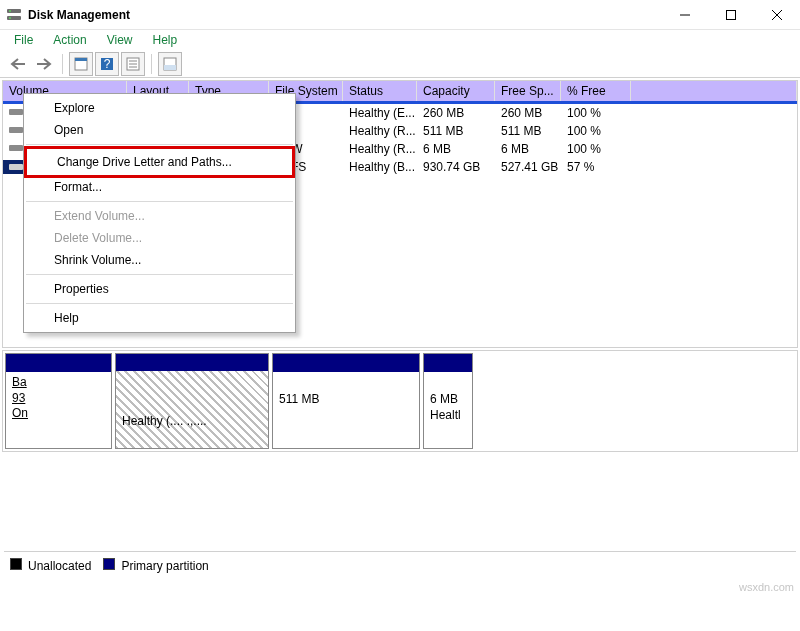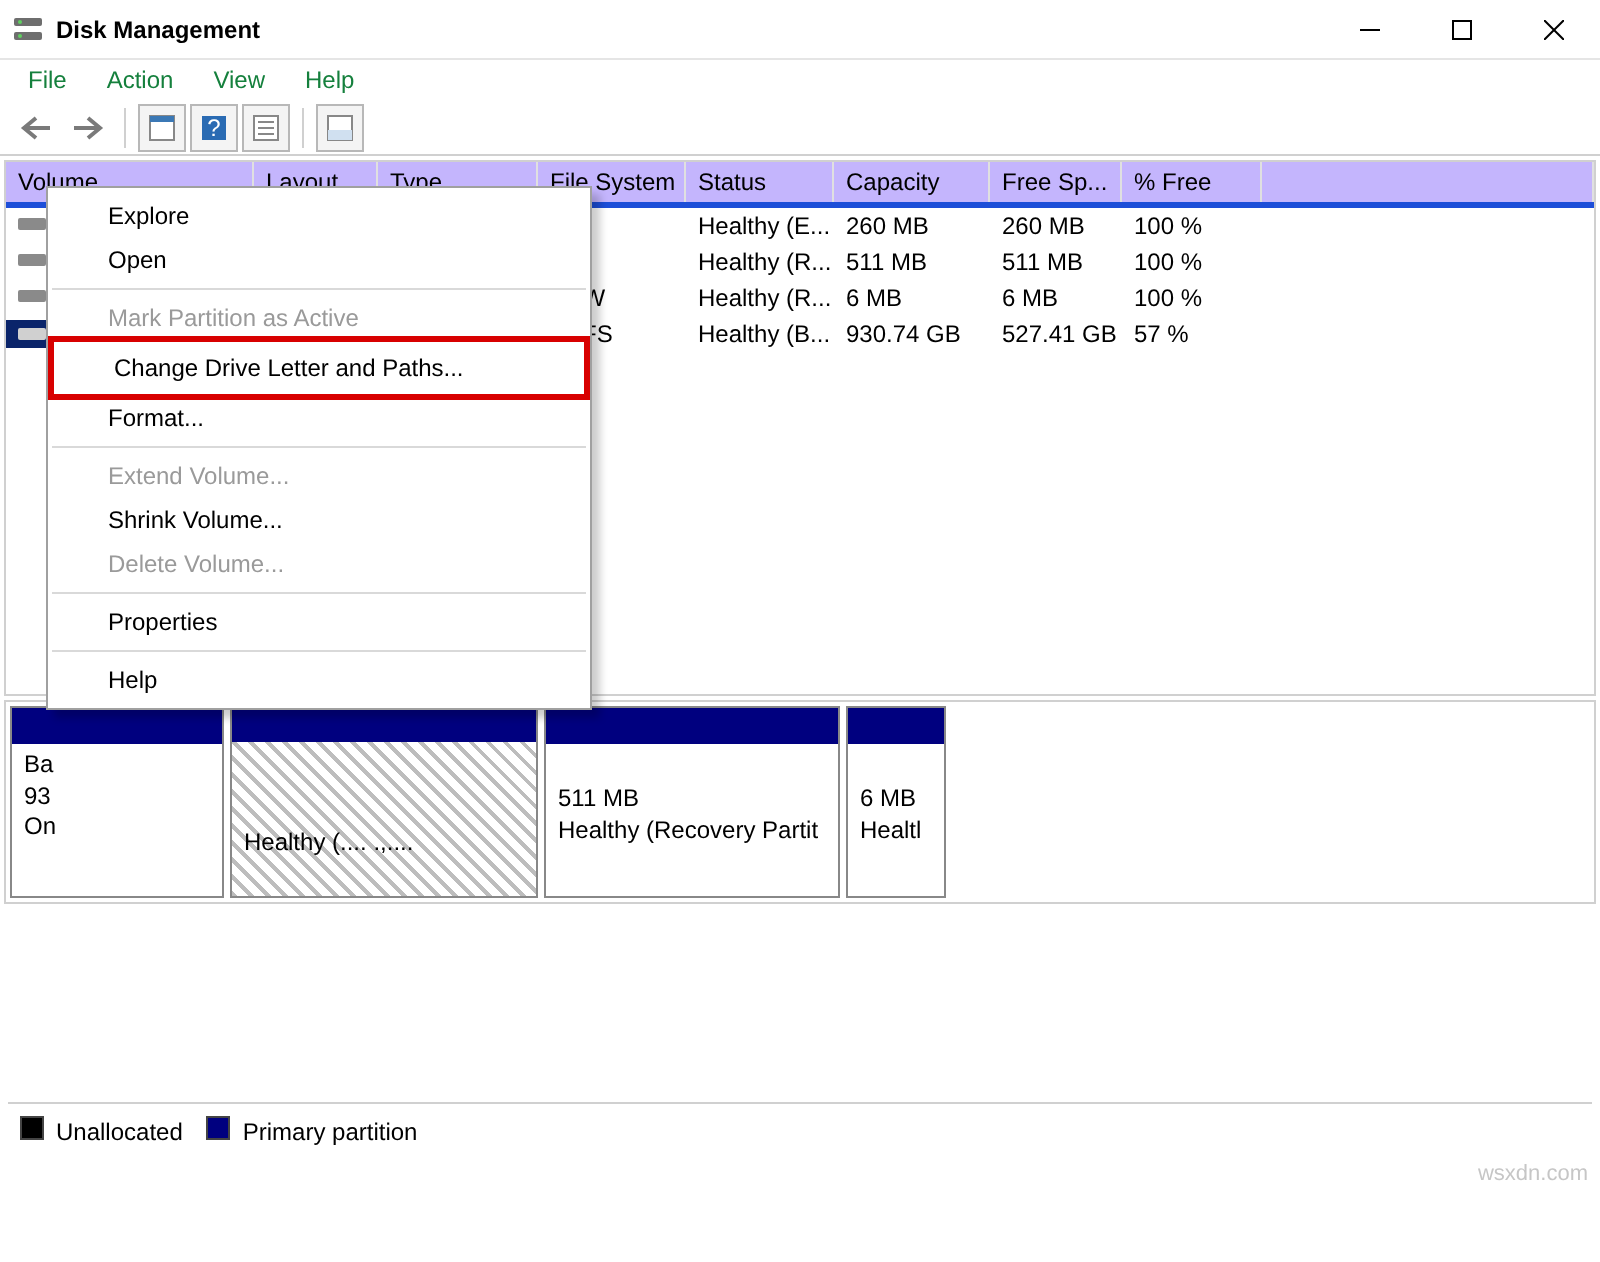--- a/index.html
+++ b/index.html
@@ -37,21 +37,21 @@
 .context { position:absolute; left:23px; top:93px; width:273px; background:#fff; border:1px solid #a0a0a0; box-shadow:4px 4px 4px rgba(0,0,0,0.2); padding:3px 0; z-index:50; }
 .context .mitem { padding:4px 34px 4px 30px; color:#000; font-size:12px;}
 .context .mitem.disabled { color:#9a9a9a; }
 .context .msep { height:1px; background:#d9d9d9; margin:3px 2px; }
 .context .highlight { border:3px solid #d80000; margin:-2px 0; padding-top:6px; padding-bottom:6px; }
 
 
 .diskwrap { border:1px solid #d0d0d0; margin:0 2px 2px 2px; height:102px; display:flex; gap:3px; padding:2px; background:#fff; overflow:hidden;}
 .diskhdr { width:107px; border:1px solid #888; display:flex; flex-direction:column; }
 .diskhdr .bluebar{ height:18px; background:#00007f;}
-.diskhdr .dinfo{ padding:3px 6px; font-size:12px; line-height:1.3;}
+.diskhdr .dinfo{ padding:3px 6px; font-size:12px; line-height:1.3;text-decoration:underline;}
 .part { border:1px solid #888; display:flex; flex-direction:column; }
 .part .bluebar{ height:18px; background:#00007f;}
 .part .pinfo{ padding:3px 6px; font-size:12px; line-height:1.35; overflow:hidden;}
 .part .pinfo .pname{ font-weight:bold; }
 .part.hatch{ position:relative; }
 .part.hatch .hatchfill{ position:absolute; inset:17px 0 0 0; background: repeating-linear-gradient(45deg,#bdbdbd 0,#bdbdbd 2px,#fff 2px,#fff 6px);}
 
 
 .legend { position:absolute; left:4px; bottom:54px; right:4px; border-top:1px solid #d0d0d0; padding:6px 6px 4px 6px; background:#fff; display:flex; gap:12px; align-items:center; }
 .swatch{ width:12px;height:12px;display:inline-block;margin-right:6px;border:1px solid #444;}
@@ -227,21 +227,20 @@
     <div class="hatchfill"></div>
     <div class="pinfo" style="position:relative;z-index:1">
         <div style="margin-top:38px">Healthy (.... .,....</div>
       </div>
   </div>
   <div class="part" style="width:148px">
     <div class="bluebar"></div>
     <div class="pinfo">
       <div>&nbsp;</div>
       <div>511 MB</div>
-      <div>Healthy (Recovery Partit</div>
     </div>
   </div>
   <div class="part" style="width:50px">
     <div class="bluebar"></div>
     <div class="pinfo">
       <div>&nbsp;</div>
       <div>6 MB</div>
       <div>Healtl</div>
     </div>
   </div>
@@ -253,24 +252,23 @@
   <span><span class="swatch sw-black"></span><span>Unallocated</span></span>
   <span><span class="swatch sw-blue"></span><span>Primary partition</span></span>
 </div>
 
 <div class="wm">wsxdn.com</div>
 
 <div class="context">
   <div class="mitem">Explore</div>
   <div class="mitem">Open</div>
   <div class="msep"></div>
-  <div class="mitem disabled">Mark Partition as Active</div>
   <div class="mitem highlight">Change Drive Letter and Paths...</div>
   <div class="mitem">Format...</div>
   <div class="msep"></div>
   <div class="mitem disabled">Extend Volume...</div>
+  <div class="mitem disabled">Delete Volume...</div>
   <div class="mitem">Shrink Volume...</div>
-  <div class="mitem disabled">Delete Volume...</div>
   <div class="msep"></div>
   <div class="mitem">Properties</div>
   <div class="msep"></div>
   <div class="mitem">Help</div>
 </div>
 
 </body></html>

